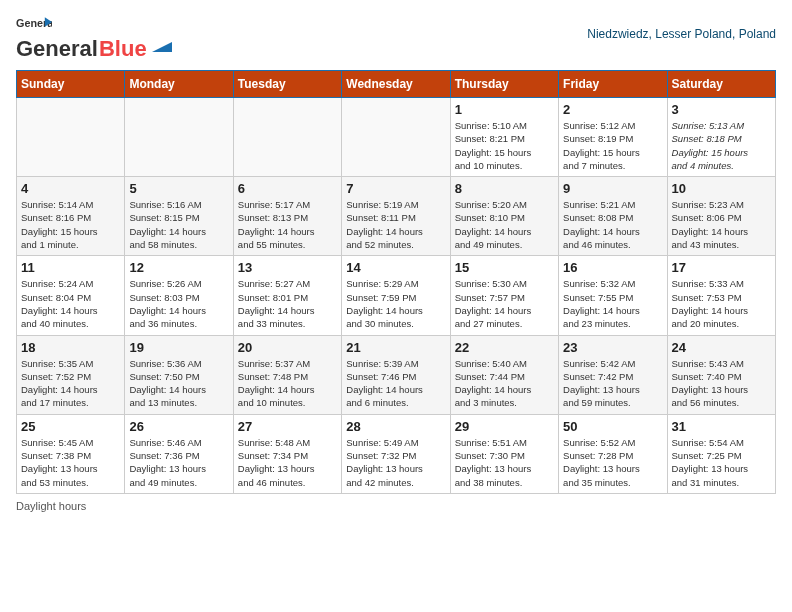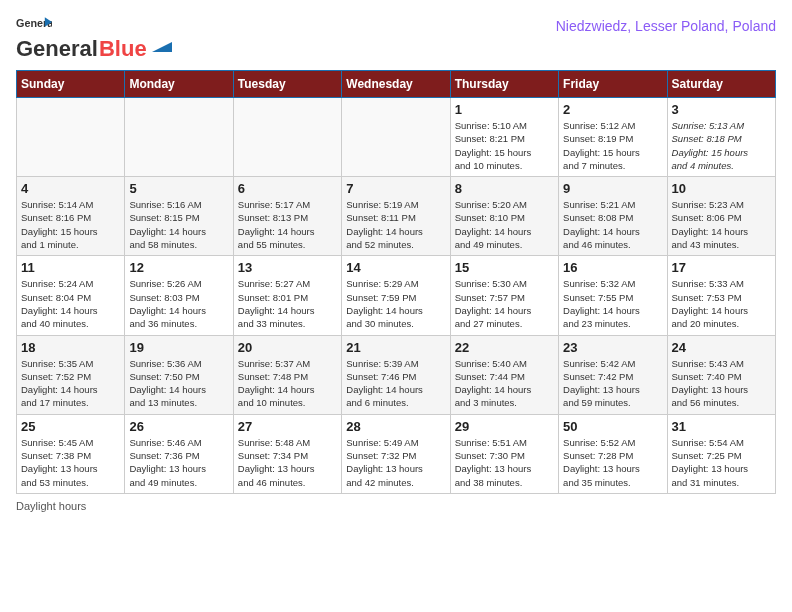--- a/index.html
+++ b/index.html
@@ -28,31 +28,31 @@
     .title-area {
       text-align: right;
     }
     .main-title {
       font-size: 36px;
       font-weight: normal;
       color: #222;
       line-height: 1.1;
     }
     .subtitle {
-      font-size: 14px;
-      color: #8b5cf6;
-      margin-top: 2px;
+      font-size: 12px;
+      color: #0c4a6e;
+      margin-top: 11px;
     }
     table {
       width: 100%;
       border-collapse: collapse;
       font-size: 10.5px;
     }
     thead tr th {
-      background: #7f1d1d;
+      background: #c2410c;
       color: #fff;
       padding: 6px 4px;
       text-align: left;
       font-size: 12px;
       font-weight: bold;
       border: 1px solid #1a6fb0;
     }
     tbody tr td {
       border: 1px solid #ccc;
       padding: 4px 4px;

